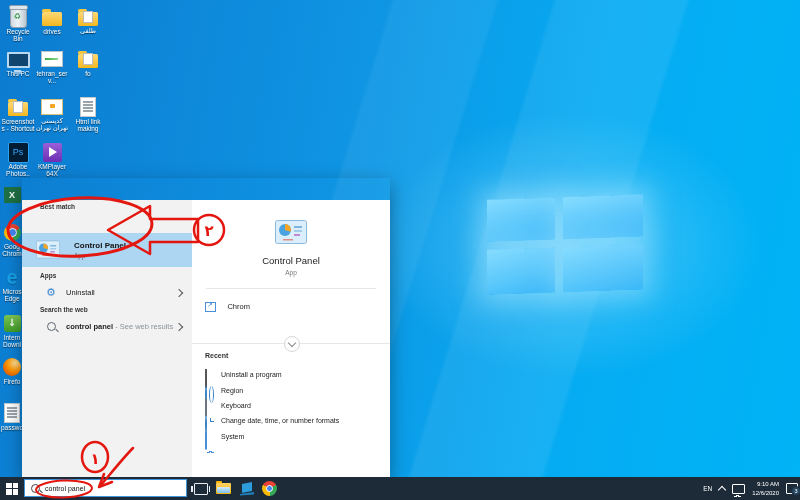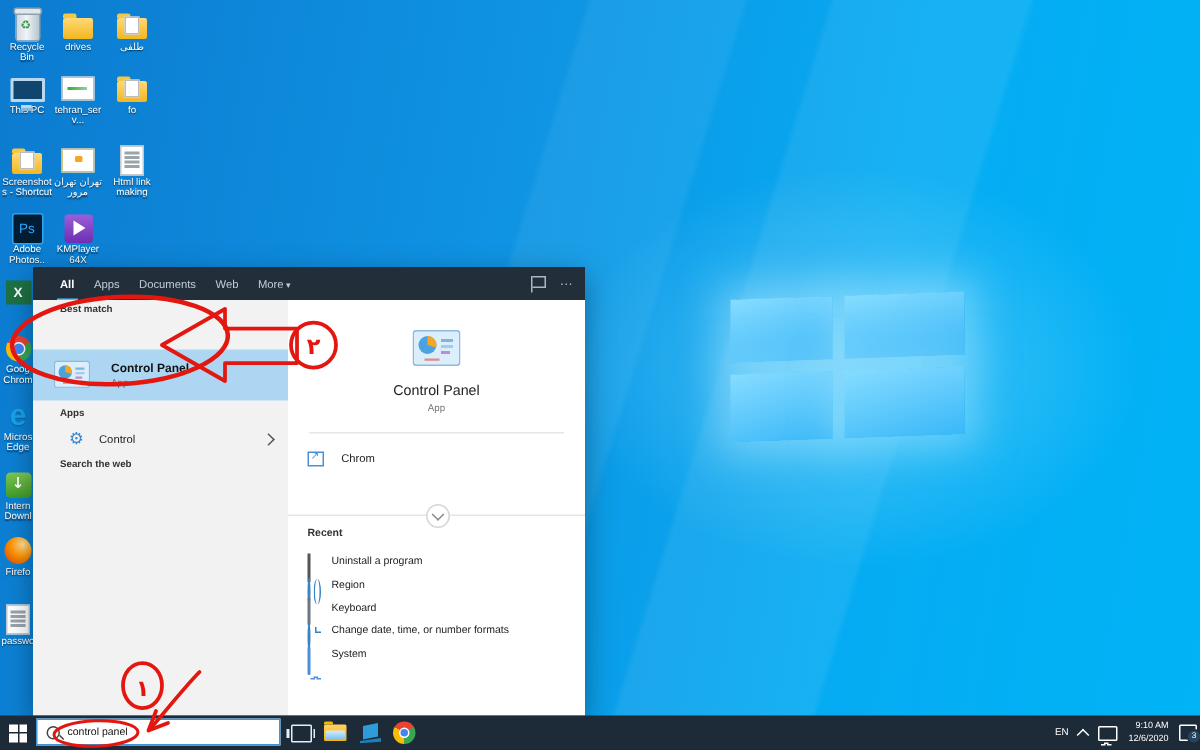--- a/index.html
+++ b/index.html
@@ -161,21 +161,21 @@
   <div class="di" style="left:1px;top:96px">
     <div class="ig">
         <span class="folder docs"></span>
       </div>
     <div class="lb">Screenshots - Shortcut</div>
   </div>
   <div class="di" style="left:35px;top:96px">
     <div class="ig">
         <span class="card"></span>
       </div>
-    <div class="lb ar">تهران تهران مرور</div>
+    <div class="lb ar">کدپستی تهران تهران</div>
   </div>
   <div class="di" style="left:71px;top:96px">
     <div class="ig">
         <span class="page"></span>
       </div>
     <div class="lb">Html link making</div>
   </div>
   <div class="di" style="left:1px;top:141px">
     <div class="ig">
         <span class="ps">Ps</span>
@@ -219,54 +219,49 @@
     <div class="lb">Firefo</div>
   </div>
   <div class="ei" style="left:-1px;top:402px">
     <div class="ig">
         <span class="page"></span>
       </div>
     <div class="lb">passwo</div>
   </div>
 
   <div class="panel">
-    <div class="phead">
-      <span class="tab on">All</span>
-      <span class="tab">Apps</span>
-      <span class="tab">Documents</span>
-      <span class="tab">Web</span>
-      <span class="tab more">More</span>
-      <span class="phr">
-        <span class="flag"></span>
-        <span class="dots"></span>
-      </span>
-    </div>
 
     <div class="pleft">
       <div class="shead" style="top:3px">Best match</div>
       <div class="hirow">
         <svg class="cpicon" style="position:absolute;left:14px;top:7px" width="24" height="19" viewBox="0 0 32 24">
           <rect x="0.5" y="0.5" width="31" height="23" rx="2" fill="#dbeefb" stroke="#8fb9d8"></rect>
           <circle cx="10" cy="10" r="6" fill="#4aa3e0"></circle>
           <path d="M10 4 A6 6 0 0 1 15.7 11.7 L10 10 Z" fill="#f6a623"></path>
           <rect x="19" y="6" width="8" height="2" fill="#7fb5dd"></rect>
             <rect x="19" y="10" width="8" height="2" fill="#a5cbe8"></rect>
           <rect x="19" y="14" width="6" height="2" fill="#c08bd6"></rect>
             <rect x="8" y="19" width="10" height="1.5" fill="#e08a8a"></rect>
         </svg>
         <div class="rtitle" style="position:absolute;left:52px;top:8px">Control Panel</div>
         <div class="rsub" style="position:absolute;left:52px;top:19px">App</div>
       </div>
       <div class="shead" style="top:72px">Apps</div>
       <div class="prow" style="top:83px">
         <span class="gear">⚙</span>
-        <span class="txt">Control</span>
+        <span class="txt">Uninstall</span>
         <span class="chv"></span>
       </div>
       <div class="shead" style="top:106px">Search the web</div>
+      <div class="prow" style="top:117px">
+        <span class="mag" style="position:absolute;left:25px;top:5px"></span>
+        <span class="txt"><b>control panel</b>
+          <span class="dim">- See web results</span></span>
+        <span class="chv"></span>
+      </div>
     </div>
 
     <div class="pright">
       <svg class="cpicon" style="position:absolute;left:83px;top:20px" width="32" height="24" viewBox="0 0 32 24">
         <rect x="0.5" y="0.5" width="31" height="23" rx="2" fill="#dbeefb" stroke="#8fb9d8"></rect>
         <circle cx="10" cy="10" r="6" fill="#4aa3e0"></circle>
         <path d="M10 4 A6 6 0 0 1 15.7 11.7 L10 10 Z" fill="#f6a623"></path>
         <rect x="19" y="6" width="8" height="2" fill="#7fb5dd"></rect>
           <rect x="19" y="10" width="8" height="2" fill="#a5cbe8"></rect>
         <rect x="19" y="14" width="6" height="2" fill="#c08bd6"></rect>

